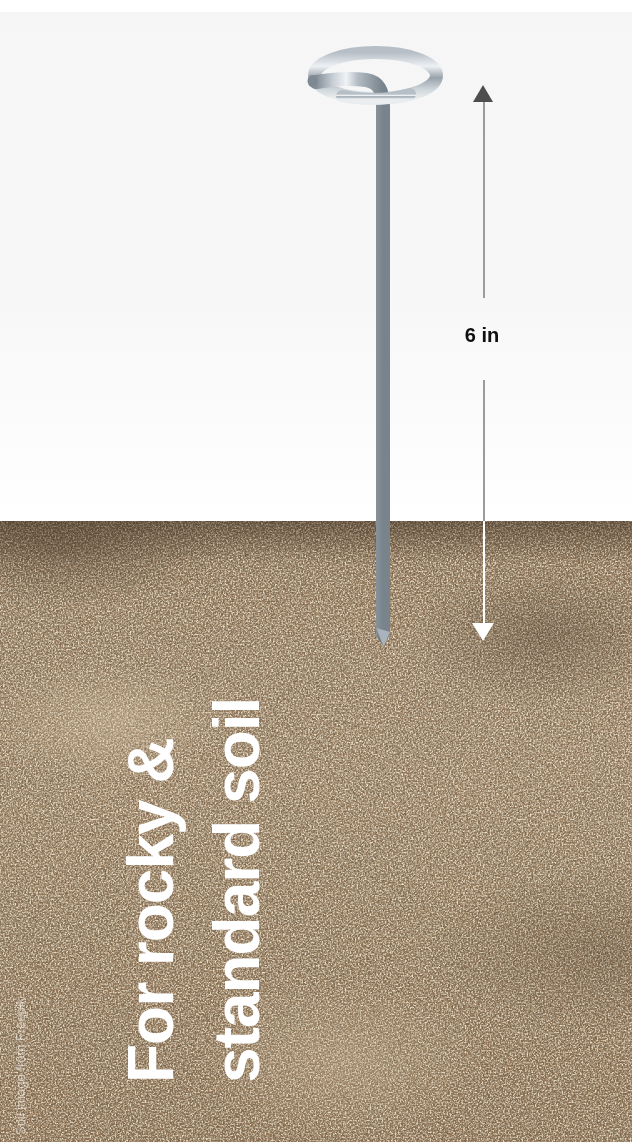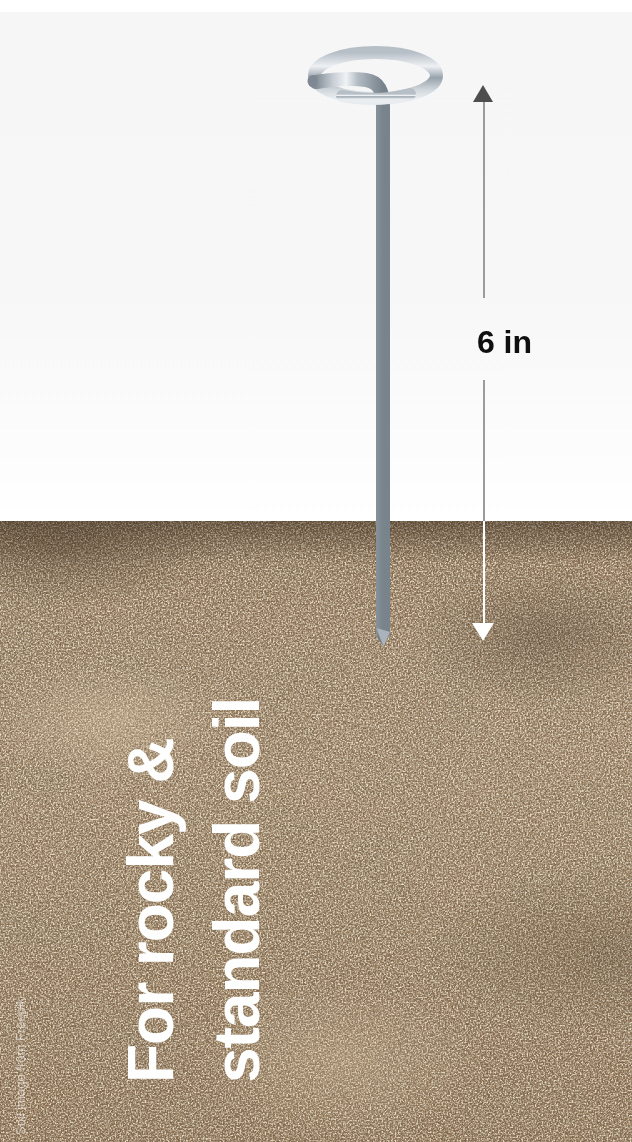--- a/index.html
+++ b/index.html
@@ -32,22 +32,22 @@
   .stake { position:absolute; left:0; top:0; z-index:5; }
   
   .measure { position:absolute; inset:0; z-index:6; }
   .arrow-up {
     position:absolute; left:473px; top:85px; width:0; height:0;
     border-left:10px solid transparent; border-right:10px solid transparent;
     border-bottom:17px solid #4e4e4e;
   }
   .m-line-top { position:absolute; left:483px; top:102px; width:2px; height:196px; background:#9b9b9b; }
   .m-label {
-    position:absolute; left:432px; top:324px; width:100px; text-align:right;
-    font-size:32px; font-weight:bold; color:#0f0f0f; letter-spacing:0px;
+    position:absolute; left:432px; top:324px; width:100px; text-align:center;
+    font-size:20px; font-weight:bold; color:#0f0f0f; letter-spacing:0px;
   }
   .m-line-bottom {
     position:absolute; left:483px; top:380px; width:2px; height:243px;
     background:linear-gradient(180deg,#9b9b9b 0px,#9b9b9b 141px,#ffffff 141px,#ffffff 100%);
   }
   .arrow-down {
     position:absolute; left:472px; top:623px; width:0; height:0;
     border-left:11px solid transparent; border-right:11px solid transparent;
     border-top:18px solid #ffffff;
   }

